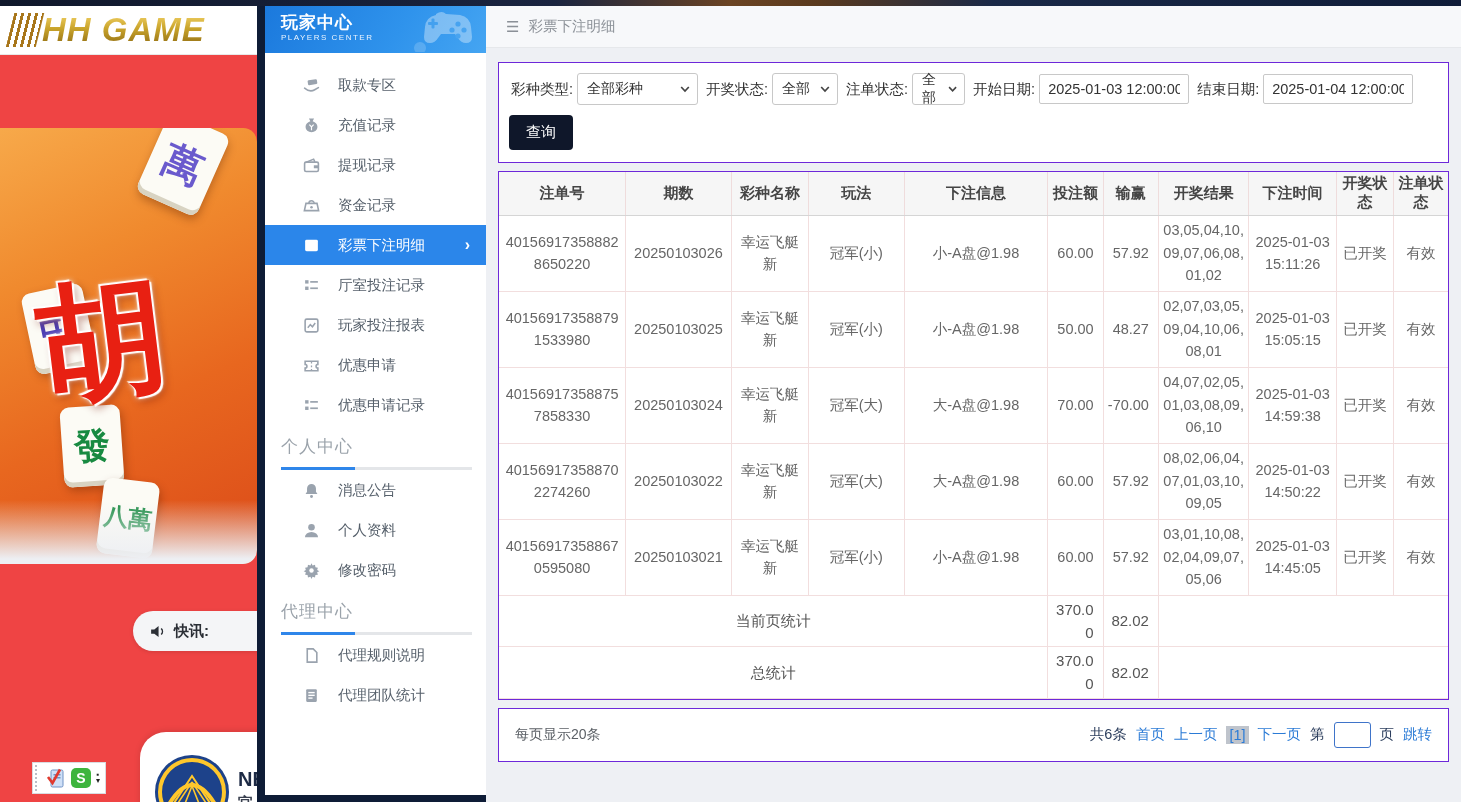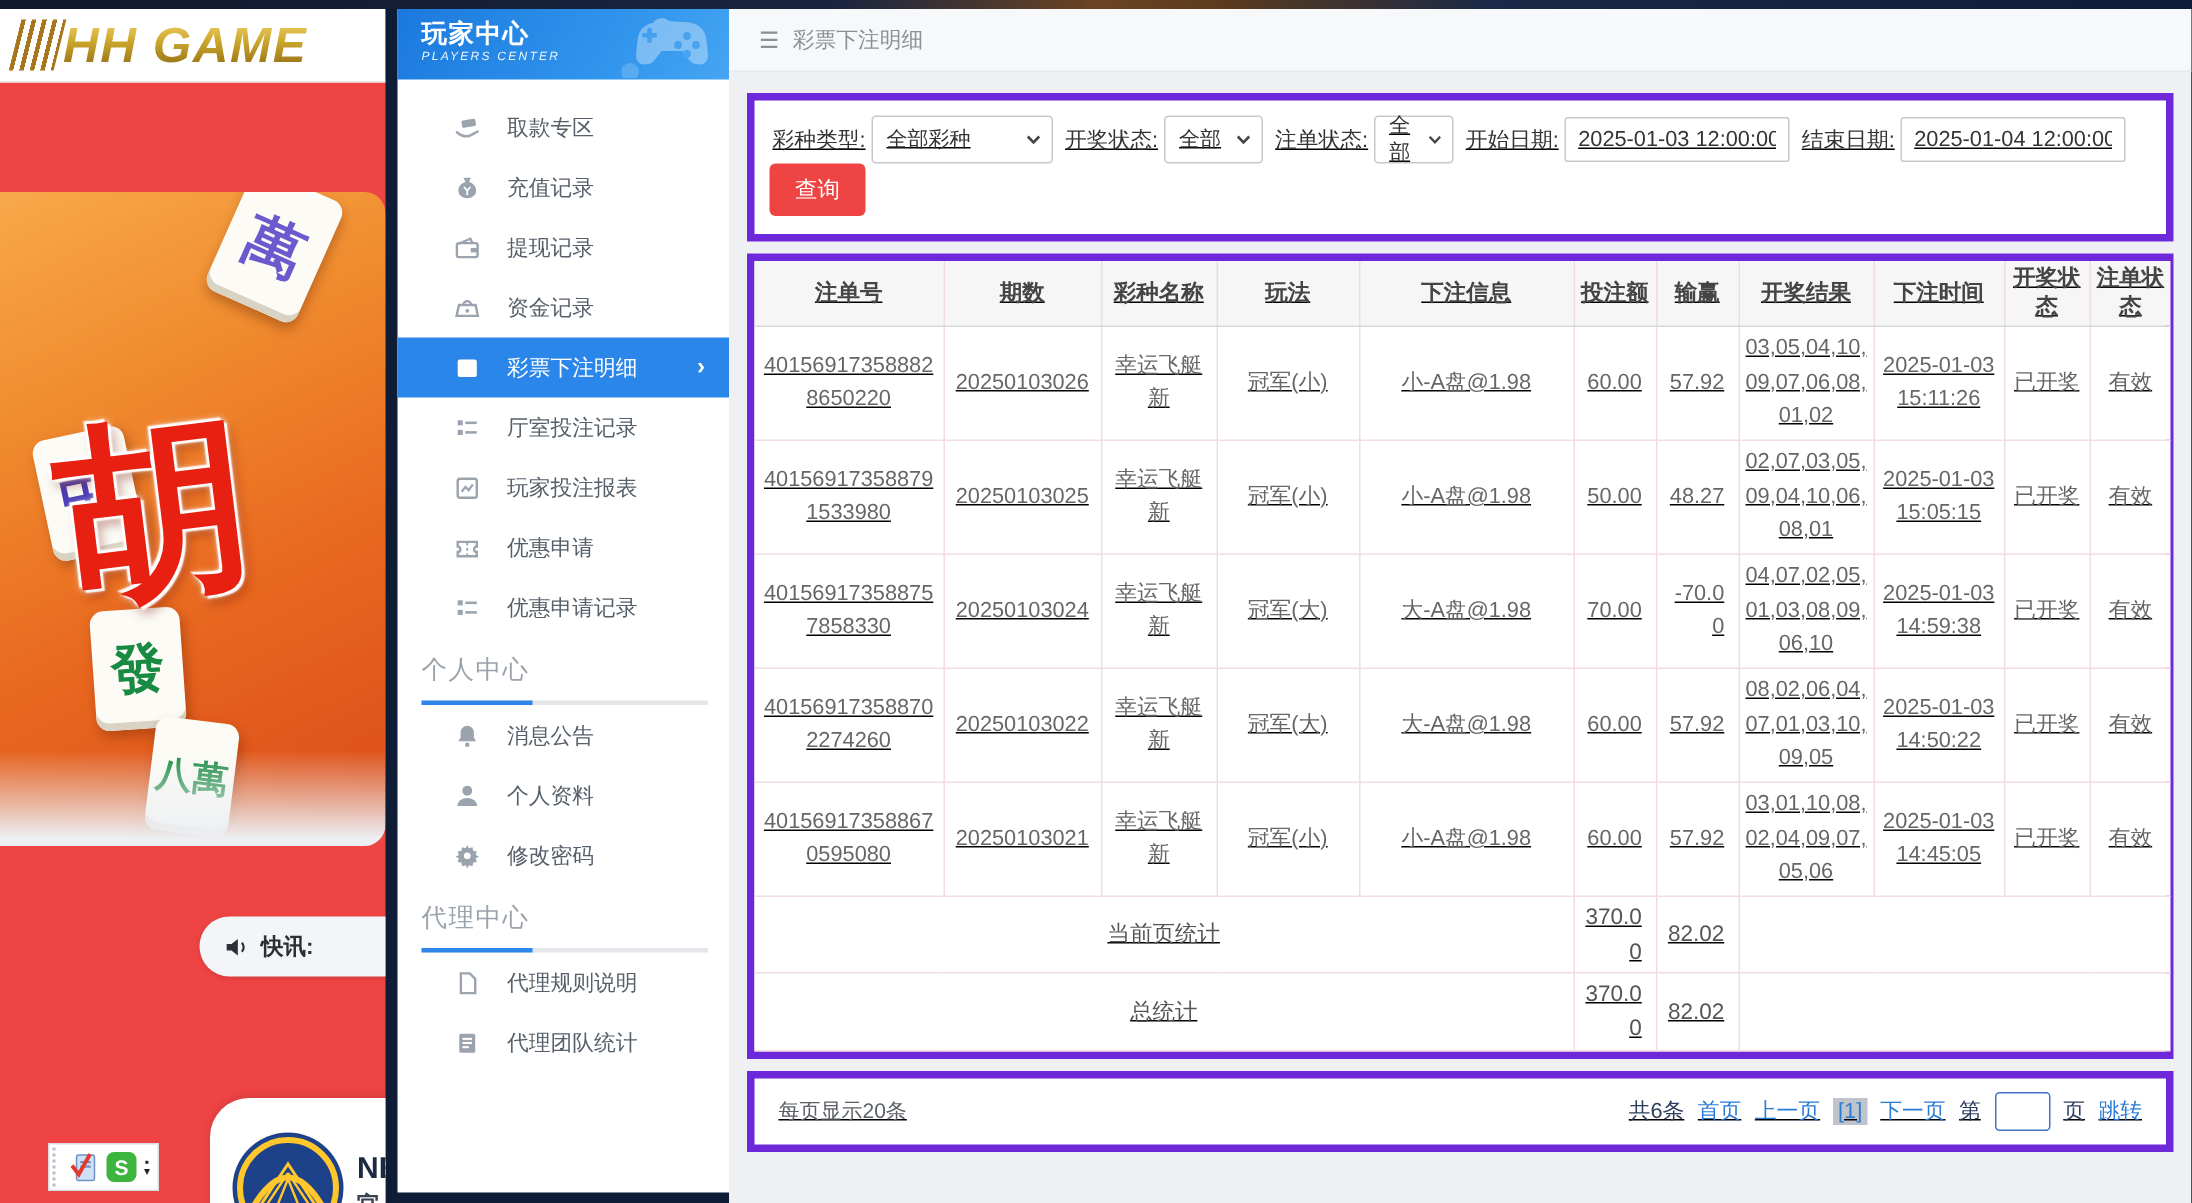--- a/index.html
+++ b/index.html
@@ -41,21 +41,21 @@
   .nba-logo { position:absolute; left:18px; top:26px; width:68px; height:68px; border-radius:50%;
     background:#1d428a; border:4px solid #ffc72c; box-shadow:0 0 0 3px #1d428a; overflow:hidden; }
   .nba-title { position:absolute; left:98px; top:36px; font-size:20px; font-weight:800; color:#1d2a45; }
   .nba-sub { position:absolute; left:98px; top:62px; font-size:15px; font-weight:700; color:#3a4150; }
 
   
   .sidebar { position:absolute; left:265px; top:6px; width:221px; height:789px; background:#fff; }
   .side-head { height:47px; background:linear-gradient(120deg,#1b79dd 0%,#2f93ec 60%,#45a5f2 100%);
     position:relative; padding:6px 0 0 16px; overflow:hidden; }
   .side-head .t1 { color:#fff; font-size:17px; font-weight:700; letter-spacing:1px; line-height:21px; }
-  .side-head .t2 { color:#eaf4ff; font-size:8px; letter-spacing:1.5px;font-style:italic; }
+  .side-head .t2 { color:#eaf4ff; font-size:8px; letter-spacing:1.5px; }
   .side-head .pad-deco { position:absolute; right:10px; top:4px; opacity:.35; }
   .side-menu { padding-top:12px; height:742px; overflow:hidden; }
   .side-sec { padding:4px 0 0 16px; margin-top:6px; }
   .side-sec-label { font-size:17px; color:#9ba3ab; letter-spacing:1px; margin-bottom:9px; }
   .side-sec-line { height:3px; margin-right:14px; background:#e4e6e9; position:relative; }
   .side-sec-line span { position:absolute; left:0; top:0; width:74px; height:3px; background:#2f86ea; display:block; }
   .side-item { height:40px; display:flex; align-items:center; padding-left:38px; cursor:pointer; }
   .side-item .s-icon { width:17px; height:17px; color:#9aa3ae; margin-right:18px; display:inline-flex; }
   .side-item .s-icon svg { width:17px; height:17px; }
   .side-item .s-label { font-size:14.5px; color:#56606b; }
@@ -63,30 +63,30 @@
   .side-item.active .s-label { color:#fff; }
   .side-item.active .s-icon { color:#fff; }
   .side-item .chev { margin-left:auto; margin-right:16px; color:#fff; font-size:16px; font-weight:700; }
 
   
   .main { position:absolute; left:486px; top:6px; width:975px; height:796px; background:#eef0f4; }
   .main-head { height:42px; background:#f7f8fa; border-bottom:1px solid #e6e8eb; display:flex; align-items:center;
     gap:9px; padding-left:20px; }
   .main-head .burger { color:#8b9097; font-size:15px; }
   .main-head .title { color:#8b9097; font-size:14.5px; }
-  .panel { background:#fff; border:5px solid #6d28d9; margin:0 12px;text-decoration:underline; }
+  .panel { background:#fff; border:1px solid #6d28d9; margin:0 12px; }
   .filter-panel { margin-top:14px; padding:10px 10px 12px 10px; }
   .filter-row { display:flex; align-items:center; flex-wrap:wrap; }
   .f-label { font-size:14.5px; color:#333; margin:0 4px 0 2px; white-space:nowrap; }
   .f-select { height:32px; border:1px solid #c8c8c8; border-radius:3px; background:#fff; display:inline-flex;
     align-items:center; justify-content:space-between; padding:0 7px 0 9px; margin-right:6px; cursor:pointer; }
   .f-select .f-val { font-size:14px; color:#333; }
   .f-date { height:30px; width:150px; border:1px solid #c8c8c8; border-radius:2px; font-size:14.5px; color:#333;
     padding:0 8px; margin-right:6px; font-family:inherit; }
-  .search-btn { background:#ef4444; color:#fff; font-size:15px; border:none; border-radius:4px;
+  .search-btn { margin-top:10px; background:#0f172a; color:#fff; font-size:15px; border:none; border-radius:4px;
     padding:8px 17px; cursor:pointer; }
 
   .table-panel { margin-top:8px; padding:0; }
   table { width:100%; border-collapse:collapse; table-layout:fixed; }
   th { background:#f6f6f6; font-size:15px; font-weight:700; color:#454545; height:43px;
     border:1px solid #efdcdc; border-top:none; border-bottom:1px solid #d5d5d5; }
   th:first-child, td:first-child { border-left:none; }
   th:last-child, td:last-child { border-right:none; }
   td { border:1px solid #f2dede; font-size:14.5px; color:#666; text-align:center; height:76px;
     word-break:break-all; line-height:1.55; padding:2px 4px; background:#fff; }

